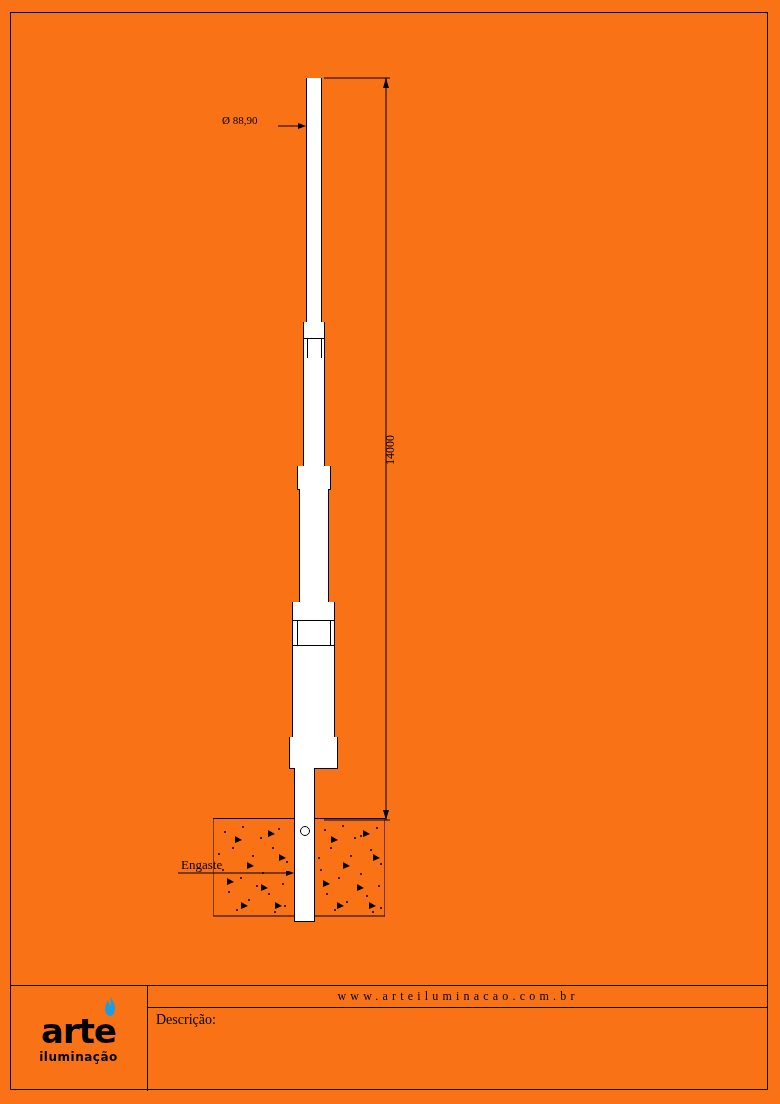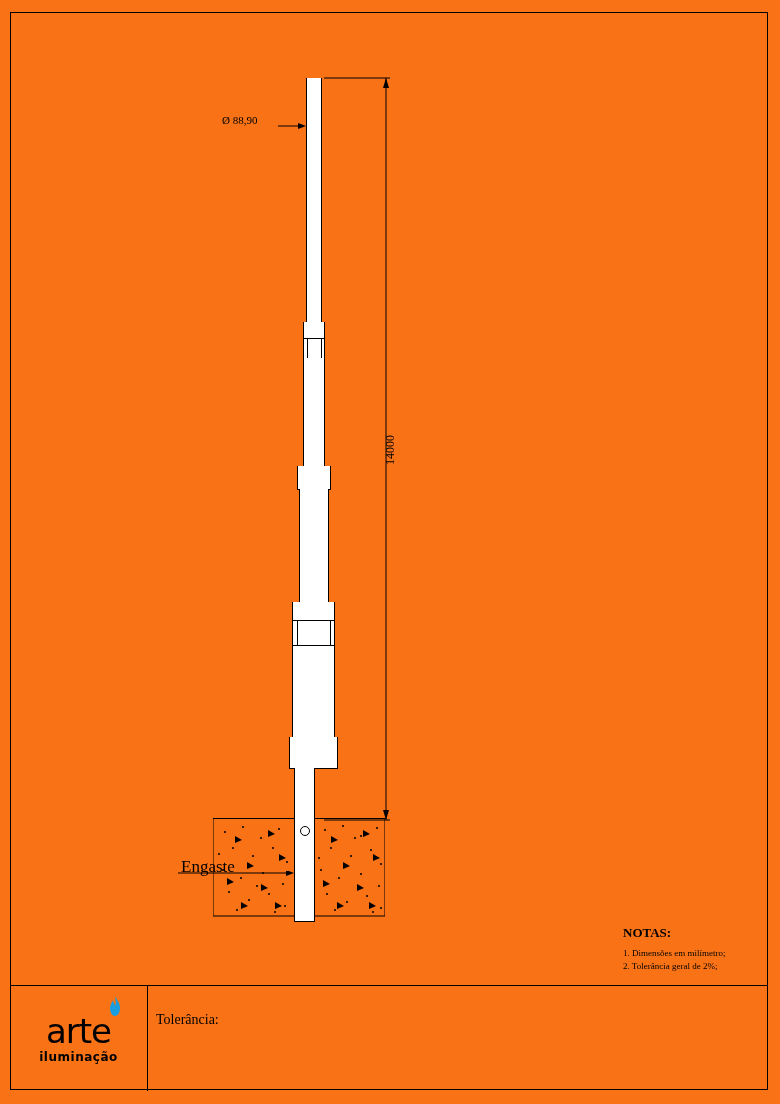--- a/index.html
+++ b/index.html
@@ -118,21 +118,21 @@
     height: 105px;
     border-right: 1px solid #000;
     box-sizing: border-box;
     display: flex;
     flex-direction: column;
     align-items: center;
     justify-content: center;
   }
   .logo-word {
     font-family: "DejaVu Sans", sans-serif;
-    font-weight: normal;
+    font-weight: bold;
     font-size: 34px;
     letter-spacing: -1px;
     color: #000;
     line-height: 34px;
     position: relative;
   }
   .logo-sub {
     font-family: "DejaVu Sans", sans-serif;
     font-weight: bold;
     font-size: 12px;
@@ -187,21 +187,21 @@
     top: 34px;
     width: 620px;
     text-align: center;
     font-family: "Liberation Serif", serif;
     font-size: 20px;
     color: #000;
   }
   .engaste-label {
     position: absolute;
     font-family: "Liberation Serif", serif;
-    font-size: 17px;
+    font-size: 13px;
     color: #000;
     white-space: nowrap;
   }
 </style>
 </head>
 <body>
 
 <div id="sheet">
 
   <div class="border-frame"></div>
@@ -337,35 +337,33 @@
     <polygon points="68,750 65,740 71,740" fill="#000"></polygon>
   </svg>
   <div class="dim-vert" style="left:383px; top:465px;">14000</div>
 
   <div class="engaste-label" style="left:181px; top:857px;">Engaste</div>
   <svg style="position:absolute; left:178px; top:871px;" width="118" height="12">
     <line x1="0" y1="2" x2="112" y2="2" stroke="#000" stroke-width="1"></line>
     <polygon points="116,2 108,-1 108,5" fill="#000"></polygon>
   </svg>
 
-  <div id="notes">
-    <div class="notes-title">NOTAS:</div>
-    <div class="note-line">1. Dimensões em milímetro;</div>
-    <div class="note-line">2. Tolerância geral de 2%;</div>
-  </div>
 
   <div id="title-block">
 
     <div id="logo-cell">
       <div class="logo-word">arte<svg class="flame" viewBox="0 0 14 22">
           <path d="M7 0 C9.5 5 12 7 12 12 C12 17 9.5 20 7 20 C4.5 20 2 17 2 12 C2 8.5 4 7 5 4 C5.6 7 7 8 7 10 C8.5 8 7.5 4 7 0 Z" fill="#1a9ee0"></path>
         </svg></div>
       <div class="logo-sub">iluminação</div>
     </div>
 
+    <div id="url-cell">
+      <span class="url-text">www.arteiluminacao.com.br</span>
+    </div>
 
     <div id="desc-cell">
-      <span class="desc-label">Tolerância:</span>
+      <span class="desc-label">Descrição:</span>
     </div>
 
   </div>
 
 </div>
 
 </body></html>

